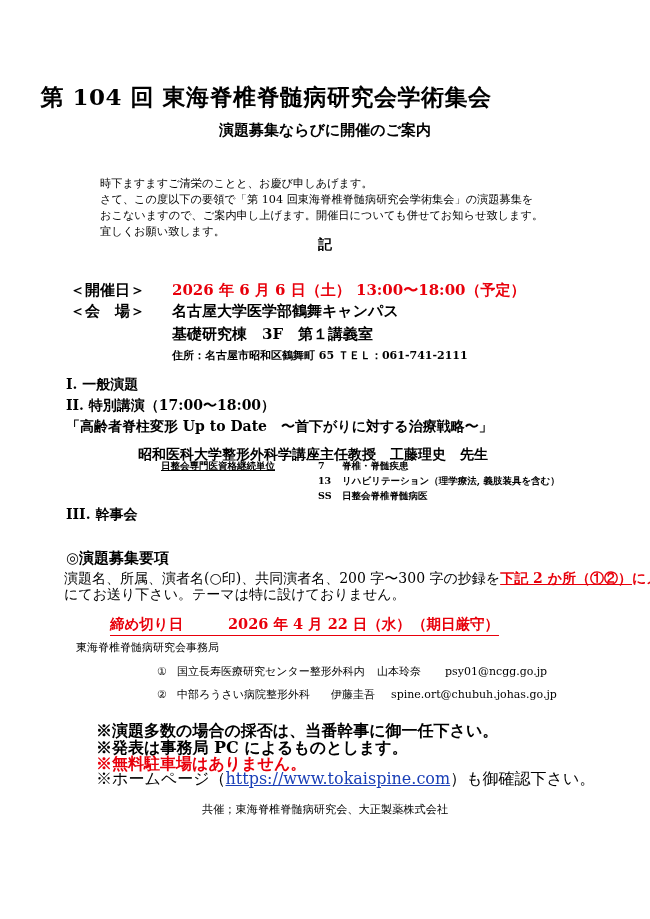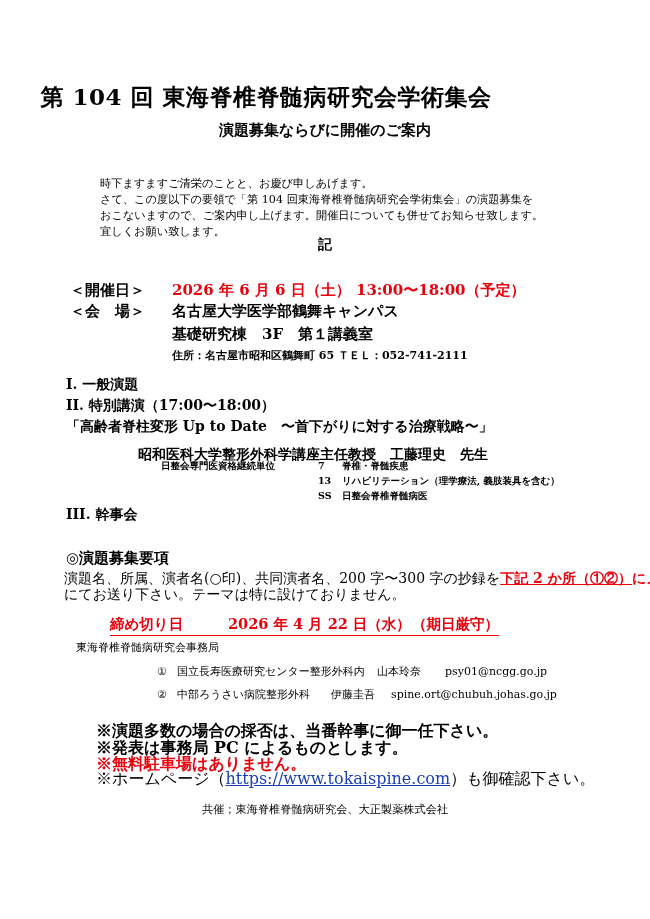--- a/index.html
+++ b/index.html
@@ -26,21 +26,21 @@
     #venue-line2 { left: 172px; top: 325px; }
     #venue-address { left: 172px; top: 348px; font-size: 11px; font-weight: bold; }
 
     .sec { font-size: 14px; font-weight: bold; }
     #sec1 { left: 66px; top: 376px; }
     #sec2 { left: 66px; top: 397px; }
     #lecture-title { left: 66px; top: 418px; }
     #lecturer { left: 138px; top: 439px; margin-top: 7px; }
 
     .units { font-size: 9.5px; font-weight: bold; }
-    #units-label { left: 161px; top: 460px; }
+    #units-label { left: 161px; top: 460px; text-decoration: underline; }
     .unit-code { left: 318px; }
     .unit-desc { left: 342px; }
 
     #sec3 { left: 66px; top: 506px; }
     #req-heading { left: 66px; top: 549px; font-size: 15px; font-weight: bold; }
 
     .body-text { font-size: 14px; }
     #req-line1 { left: 64px; top: 570px; }
     #req-line2 { left: 64px; top: 586px; }
     .underline-red { text-decoration: underline; text-decoration-color: #e8000b; }
@@ -68,21 +68,21 @@
 <div class="abs intro" style="top:192px">さて、この度以下の要領で「第 104 回東海脊椎脊髄病研究会学術集会」の演題募集を</div>
 <div class="abs intro" style="top:208px">おこないますので、ご案内申し上げます。開催日についても併せてお知らせ致します。</div>
 <div class="abs intro" style="top:224px">宜しくお願い致します。</div>
 <div id="ki" class="abs">記</div>
 
 <div id="date-label" class="abs lbl">＜開催日＞</div>
 <div id="date-value" class="abs lbl red">2026 年 6 月 6 日（土） 13:00〜18:00（予定）</div>
 <div id="venue-label" class="abs lbl">＜会　場＞</div>
 <div id="venue-line1" class="abs lbl">名古屋大学医学部鶴舞キャンパス</div>
 <div id="venue-line2" class="abs lbl">基礎研究棟　3F　第１講義室</div>
-<div id="venue-address" class="abs">住所：名古屋市昭和区鶴舞町 65 ＴＥＬ：052-741-2111</div>
+<div id="venue-address" class="abs">住所：名古屋市昭和区鶴舞町 65 ＴＥＬ：061-741-2111</div>
 
 <div id="sec1" class="abs sec">I.  一般演題</div>
 <div id="sec2" class="abs sec">II.  特別講演（17:00〜18:00）</div>
 <div id="lecture-title" class="abs sec">「高齢者脊柱変形 Up to Date　〜首下がりに対する治療戦略〜」</div>
 <div id="lecturer" class="abs sec">昭和医科大学整形外科学講座主任教授　工藤理史　先生</div>
 
 <div id="units-label" class="abs units">日整会専門医資格継続単位</div>
 <div class="abs units unit-code" style="top:460px">7</div>
 <div class="abs units unit-desc" style="top:460px">脊椎・脊髄疾患</div>
 <div class="abs units unit-code" style="top:475px">13</div>

